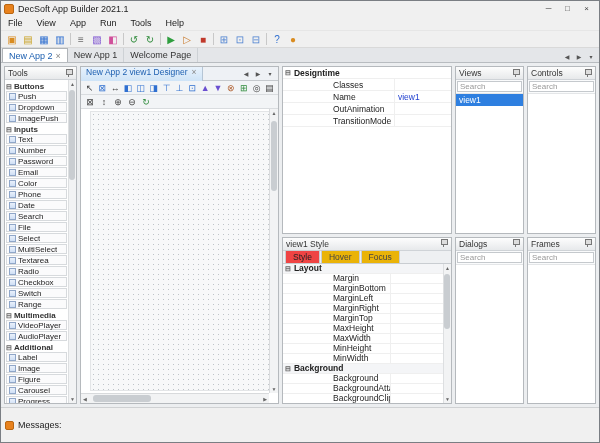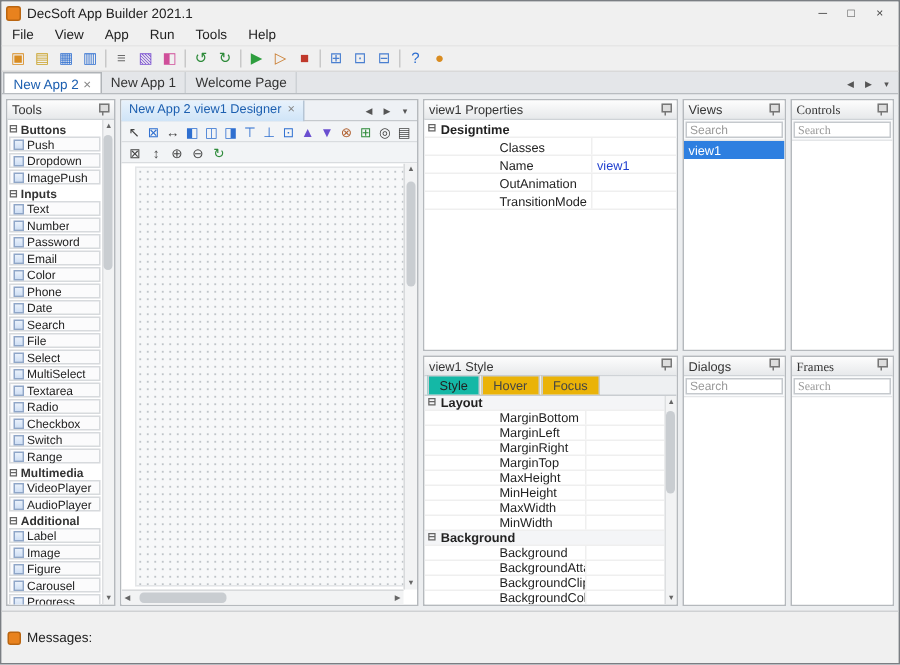--- a/index.html
+++ b/index.html
@@ -30,21 +30,21 @@
   .tab-nav { margin-left: auto; display: flex; align-items: center; padding-right: 2px; }
   .tab-nav span { width: 12px; height: 12px; display: flex; align-items: center; justify-content: center; font-size: 6px; color: #555; }
 
   
   .main { flex: 1; min-height: 0; display: flex; gap: 3px; padding: 3px; background: #eceef0; }
   .col { display: flex; flex-direction: column; gap: 3px; min-height: 0; }
   .tools-col { width: 73px; flex: none; }
   .designer-col { flex: 1; min-width: 0; }
   .props-col { width: 170px; flex: none; }
   .views-col { width: 69px; flex: none; }
-  .controls-col { width: 69px; flex: none; font-family: Liberation Serif, serif; }
+  .controls-col { width: 69px; flex: none; }
 
   .panel { flex: 1; min-height: 0; display: flex; flex-direction: column; border: 1px solid #b5b9bd; background: #fff; }
   .panel-hd { height: 13px; flex: none; display: flex; align-items: center; padding: 0 3px; background: linear-gradient(#fdfdfd, #e7e9eb); border-bottom: 1px solid #cfd3d7; font-size: 8.5px; color: #333; }
   .pin { margin-left: auto; width: 8px; height: 9px; position: relative; display: inline-block; }
   .pin::before { content: ""; position: absolute; left: 1px; top: 0; width: 5px; height: 4px; border: 1px solid #777; background: #ddd; }
   .pin::after { content: ""; position: absolute; left: 3px; top: 5px; width: 1px; height: 3px; background: #777; }
 
   
   .tools-body { flex: 1; min-height: 0; position: relative; overflow: hidden; padding: 1px 9px 1px 1px; }
   .tool-sec { display: flex; align-items: center; gap: 2px; height: 10px; font-weight: bold; font-size: 8px; color: #333; }
@@ -77,21 +77,21 @@
   .cell { height: 100%; display: flex; align-items: center; overflow: hidden; white-space: nowrap; }
   .cell.name { flex: 1.15; padding-left: 14px; border-right: 1px solid #efefef; }
   .cell.val { flex: 1; padding-left: 3px; }
   .cell.val.link { color: #1f3fcf; }
   .style-rows .grid-row { height: 10px; }
   .style-rows .grid-row.group { background: #f4f5f7; }
 
   
   .stabs { height: 13px; flex: none; display: flex; align-items: flex-end; background: #eef0f2; border-bottom: 1px solid #c9cdd1; padding-left: 2px; }
   .stab { padding: 1px 7px; font-size: 8.5px; border: 1px solid #c9cdd1; border-bottom: none; background: #eab308; color: #444; margin-right: 1px; }
-  .stab.active { background: #14b8a6; color: #222; }
+  .stab.active { background: #ef4444; color: #222; }
   .style-body { flex: 1; min-height: 0; position: relative; overflow: hidden; }
   .style-rows { position: absolute; inset: 0 8px 0 0; }
   .style-sb { position: absolute; right: 0; top: 0; bottom: 0; width: 8px; background: #f2f3f4; border-left: 1px solid #dddfe1; display: flex; flex-direction: column; align-items: center; justify-content: space-between; font-size: 5px; color: #666; padding: 1px 0; }
 
   
   .search-row { flex: none; padding: 1px; border-bottom: 1px solid #e4e6e8; background: #fafbfc; }
   .search-row input { width: 100%; height: 11px; font-size: 8px; font-family: inherit; border: 1px solid #c5c9cd; padding: 0 2px; background: #fff; color: #222; }
   .search-row input::placeholder { color: #999; }
   .list { flex: 1; min-height: 0; overflow: hidden; background: #fff; }
   .list-item { height: 12px; display: flex; align-items: center; padding: 0 3px; font-size: 8.5px; }
@@ -362,24 +362,20 @@
             <span>◀</span>
             <span>▶</span>
             <span class="thumb"></span>
           </div>
         </div>
       </div>
     </div>
 
     <div class="col props-col">
       <div class="panel">
-        <div class="panel-hd">
-          <span>view1 Properties</span>
-          <span class="pin"></span>
-        </div>
         <div class="grid" id="props-grid">
             <div class="grid-row group">
               <span class="caret">⊟</span>
               <span>Designtime</span>
             </div>
             <div class="grid-row">
               <span class="cell name">Classes</span>
               <span class="cell val"></span>
             </div>
             <div class="grid-row">
@@ -406,45 +402,49 @@
             <span class="stab">Hover</span>
             <span class="stab">Focus</span>
           </div>
         <div class="style-body">
           <div class="grid style-rows" id="style-grid">
               <div class="grid-row group">
                 <span class="caret">⊟</span>
                 <span>Layout</span>
               </div>
               <div class="grid-row">
+                <span class="cell name">Margin</span>
+                <span class="cell val"></span>
+              </div>
+              <div class="grid-row">
                 <span class="cell name">MarginBottom</span>
                 <span class="cell val"></span>
               </div>
               <div class="grid-row">
                 <span class="cell name">MarginLeft</span>
                 <span class="cell val"></span>
               </div>
               <div class="grid-row">
                 <span class="cell name">MarginRight</span>
                 <span class="cell val"></span>
               </div>
               <div class="grid-row">
                 <span class="cell name">MarginTop</span>
                 <span class="cell val"></span>
               </div>
               <div class="grid-row">
                 <span class="cell name">MaxHeight</span>
                 <span class="cell val"></span>
               </div>
               <div class="grid-row">
+                <span class="cell name">MaxWidth</span>
+                <span class="cell val"></span>
+              </div>
+              <div class="grid-row">
                 <span class="cell name">MinHeight</span>
-                <span class="cell val"></span>
-              </div>
-              <div class="grid-row">
-                <span class="cell name">MaxWidth</span>
                 <span class="cell val"></span>
               </div>
               <div class="grid-row">
                 <span class="cell name">MinWidth</span>
                 <span class="cell val"></span>
               </div>
               <div class="grid-row group">
                 <span class="caret">⊟</span>
                 <span>Background</span>
               </div>

